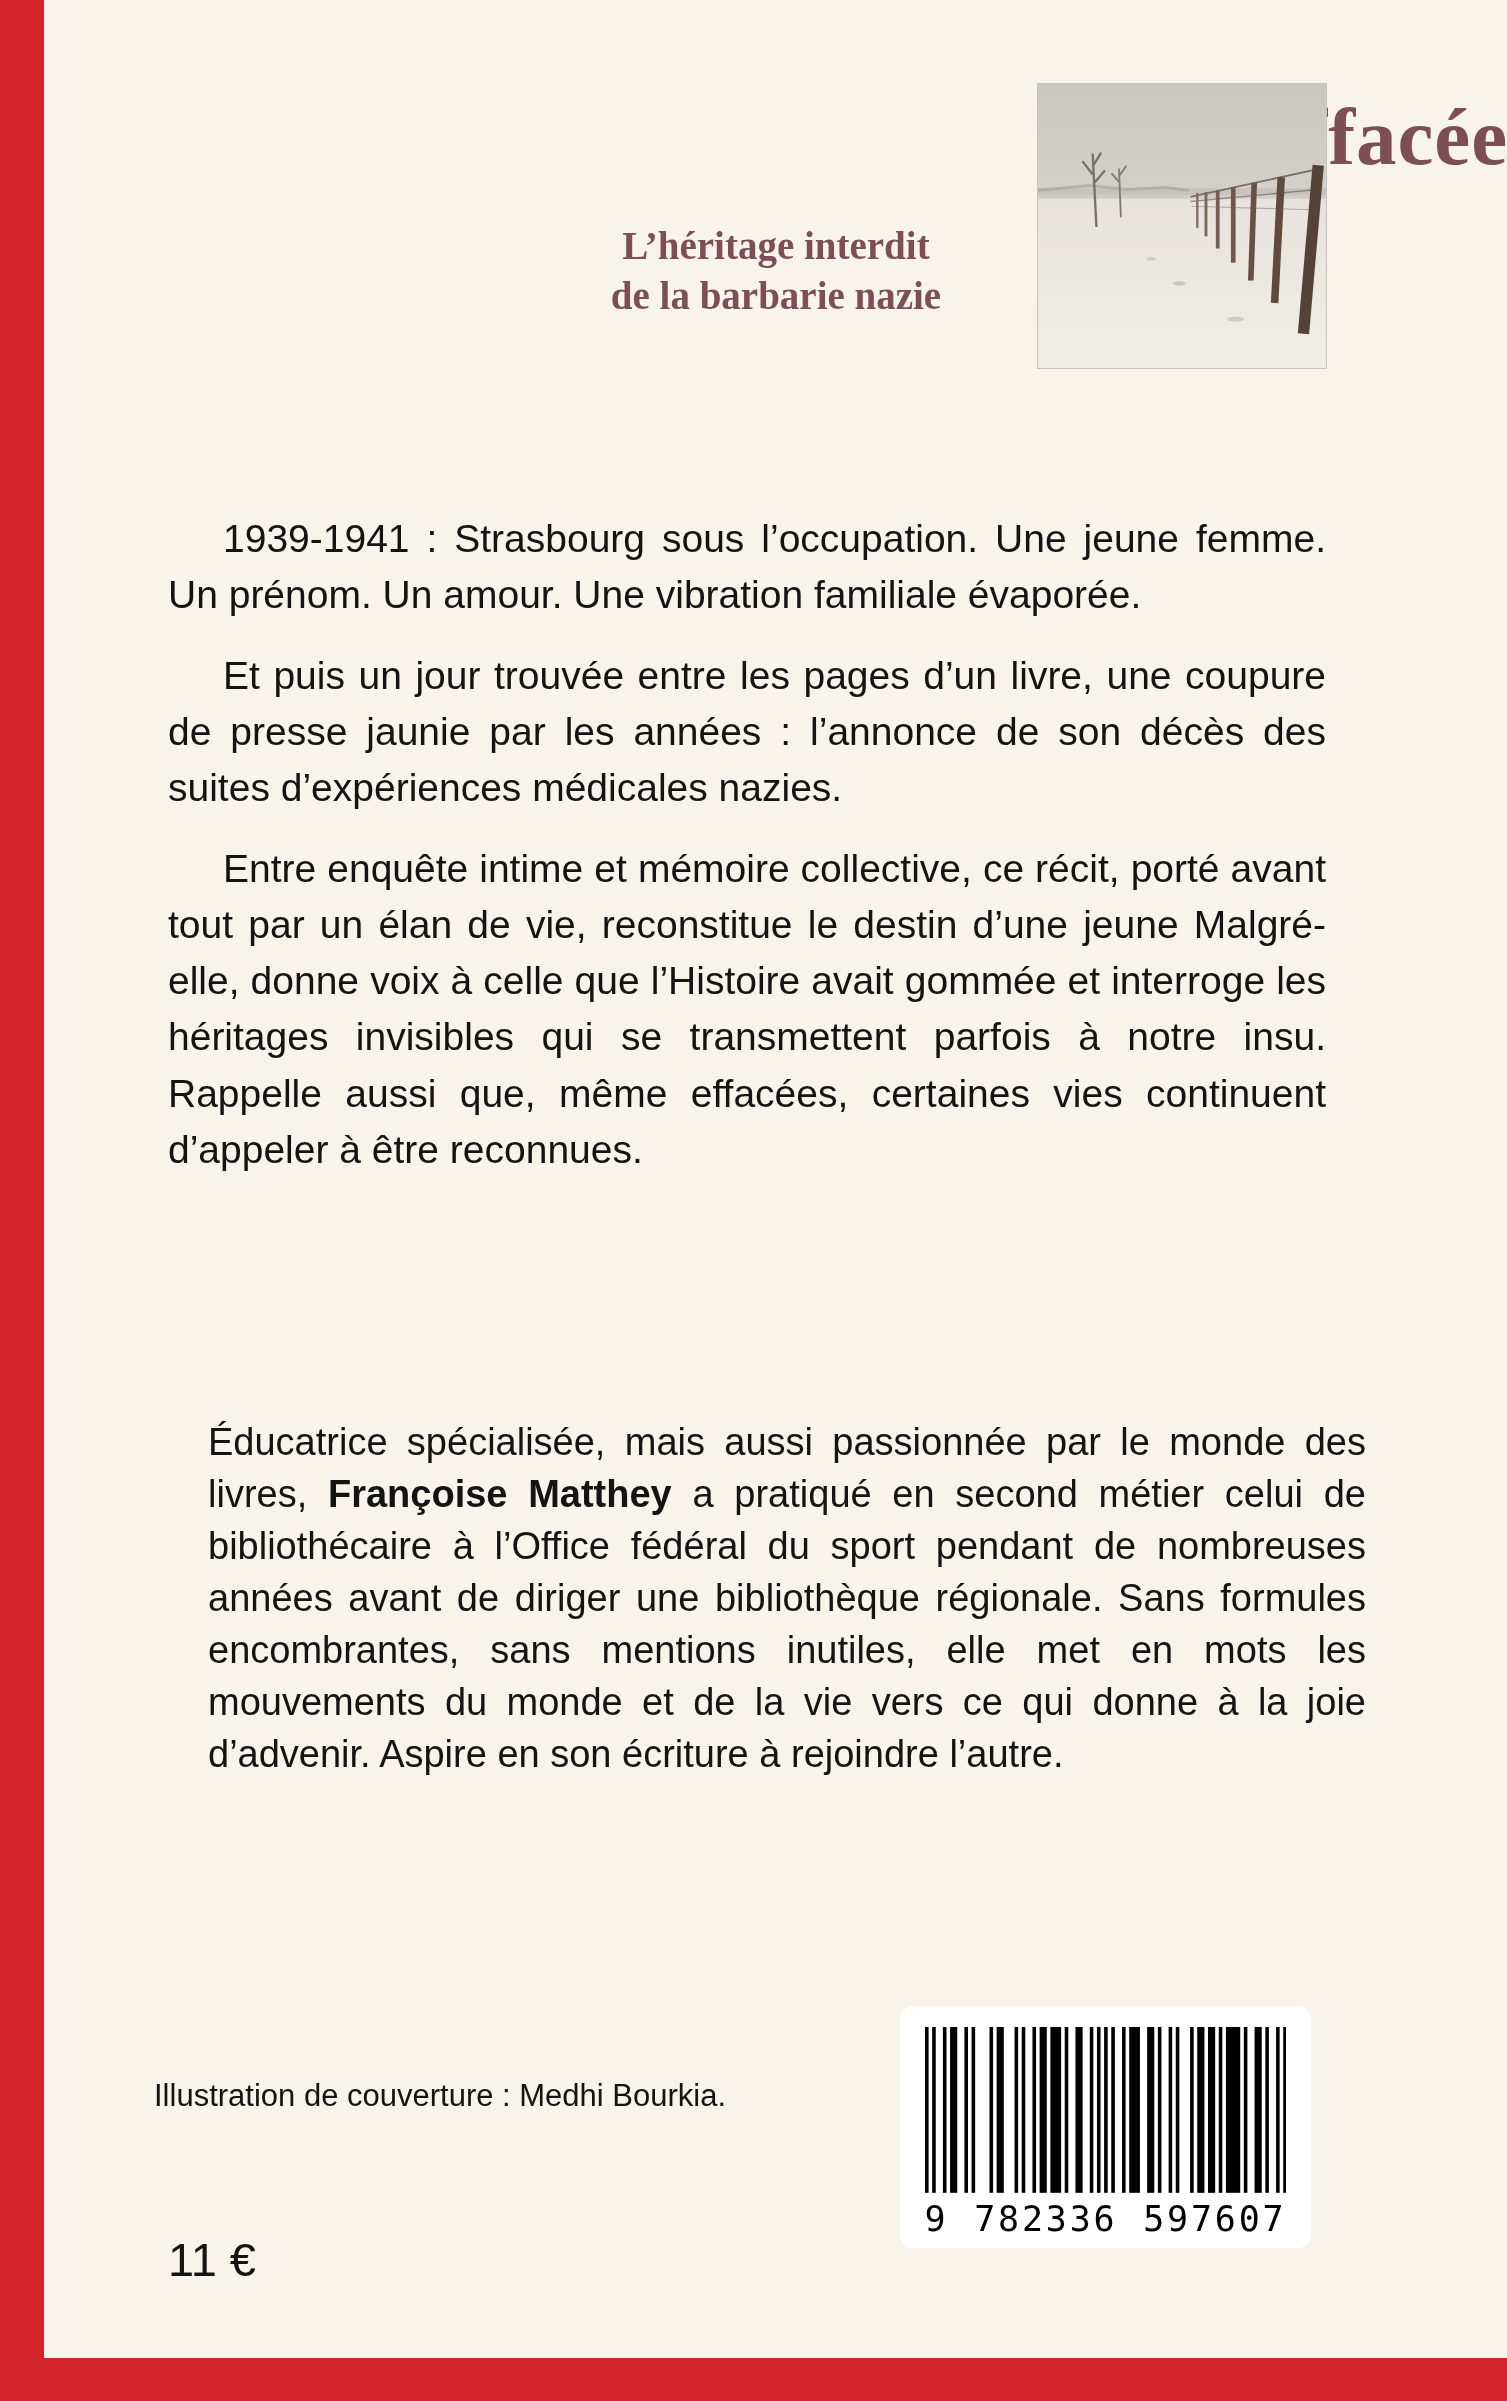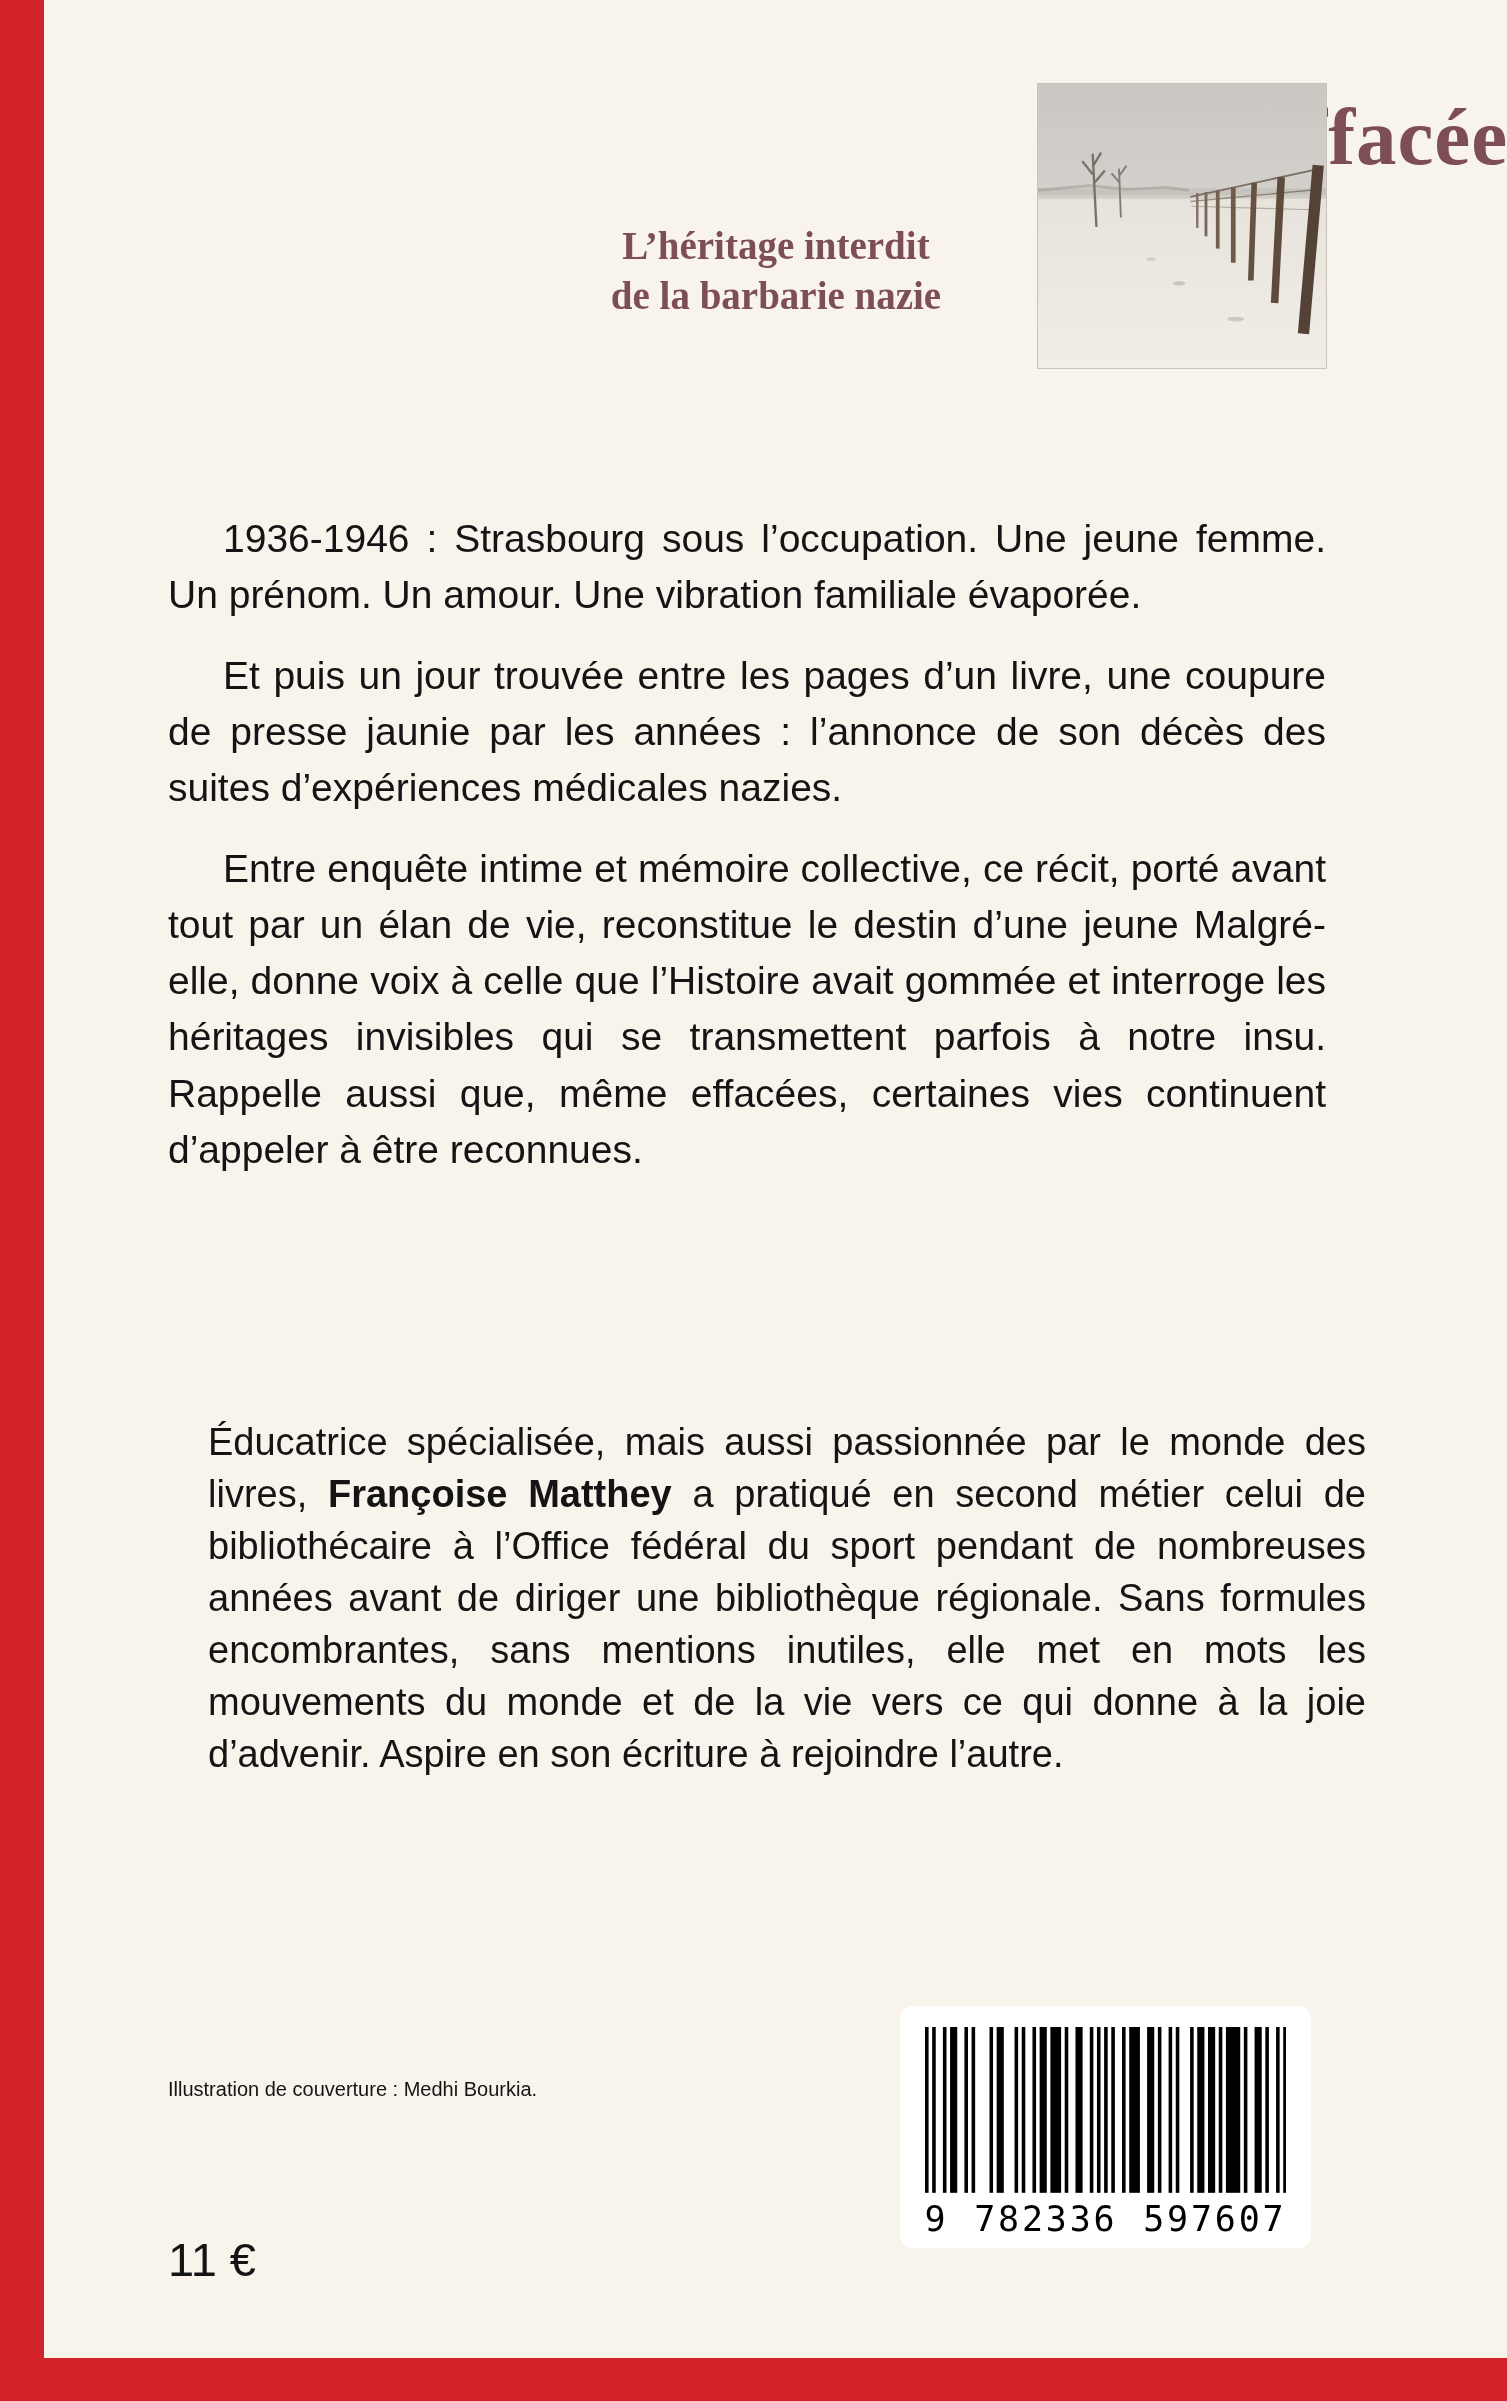--- a/index.html
+++ b/index.html
@@ -57,22 +57,22 @@
 
   .bio{
     position:absolute;top:1416px;left:168px;width:1158px;
     font-size:38px;line-height:1.37;
     text-align:justify;
     margin-left:40px;
   }
   .bio .author{font-weight:bold;}
 
   .credit-illustration{
-    position:absolute;top:2078px;left:168px;
-    font-size:20px;
+    position:absolute;top:2078px;left:154px;
+    font-size:31px;
   }
   .isbn{
     position:absolute;top:2161px;left:168px;
     font-size:34px;
   }
   .price{
     position:absolute;top:2232px;left:168px;
     font-size:47px;
   }
 
@@ -140,21 +140,21 @@
       <rect x="177" y="115" width="3" height="47" fill="#715e4e"></rect>
       <rect x="168" y="116" width="2.5" height="37" fill="#78655a"></rect>
       <ellipse cx="150" cy="212" rx="7" ry="2.2" fill="#b7b2aa" opacity="0.7"></ellipse>
       <ellipse cx="120" cy="186" rx="5" ry="1.8" fill="#bdb8b0" opacity="0.6"></ellipse>
       <ellipse cx="210" cy="250" rx="9" ry="2.6" fill="#b2ada5" opacity="0.6"></ellipse>
       <rect width="306" height="302" fill="#ffffff" opacity="0.06"></rect>
     </svg>
   </div>
 
   <div class="synopsis">
-    <p>1936-1946 : Strasbourg sous l’occupation. Une jeune femme. Un prénom. Un amour. Une vibration familiale évaporée.</p>
+    <p>1939-1941 : Strasbourg sous l’occupation. Une jeune femme. Un prénom. Un amour. Une vibration familiale évaporée.</p>
     <p>Et puis un jour trouvée entre les pages d’un livre, une coupure de presse jaunie par les années : l’annonce de son décès des suites d’expériences médicales nazies.</p>
     <p>Entre enquête intime et mémoire collective, ce récit, porté avant tout par un élan de vie, reconstitue le destin d’une jeune Malgré-elle, donne voix à celle que l’Histoire avait gommée et interroge les héritages invisibles qui se transmettent parfois à notre insu. Rappelle aussi que, même effacées, certaines vies continuent d’appeler à être reconnues.</p>
   </div>
 
   <div class="bio">
     <span>Éducatrice spécialisée, mais aussi passionnée par le monde des livres, </span><span class="author">Françoise Matthey</span><span> a pratiqué en second métier celui de bibliothécaire à l’Office fédéral du sport pendant de nombreuses années avant de diriger une bibliothèque régionale. Sans formules encombrantes, sans mentions inutiles, elle met en mots les mouvements du monde et de la vie vers ce qui donne à la joie d’advenir. Aspire en son écriture à rejoindre l’autre.</span>
   </div>
 
   <div class="credit-illustration">Illustration de couverture : Medhi Bourkia.</div>
 

